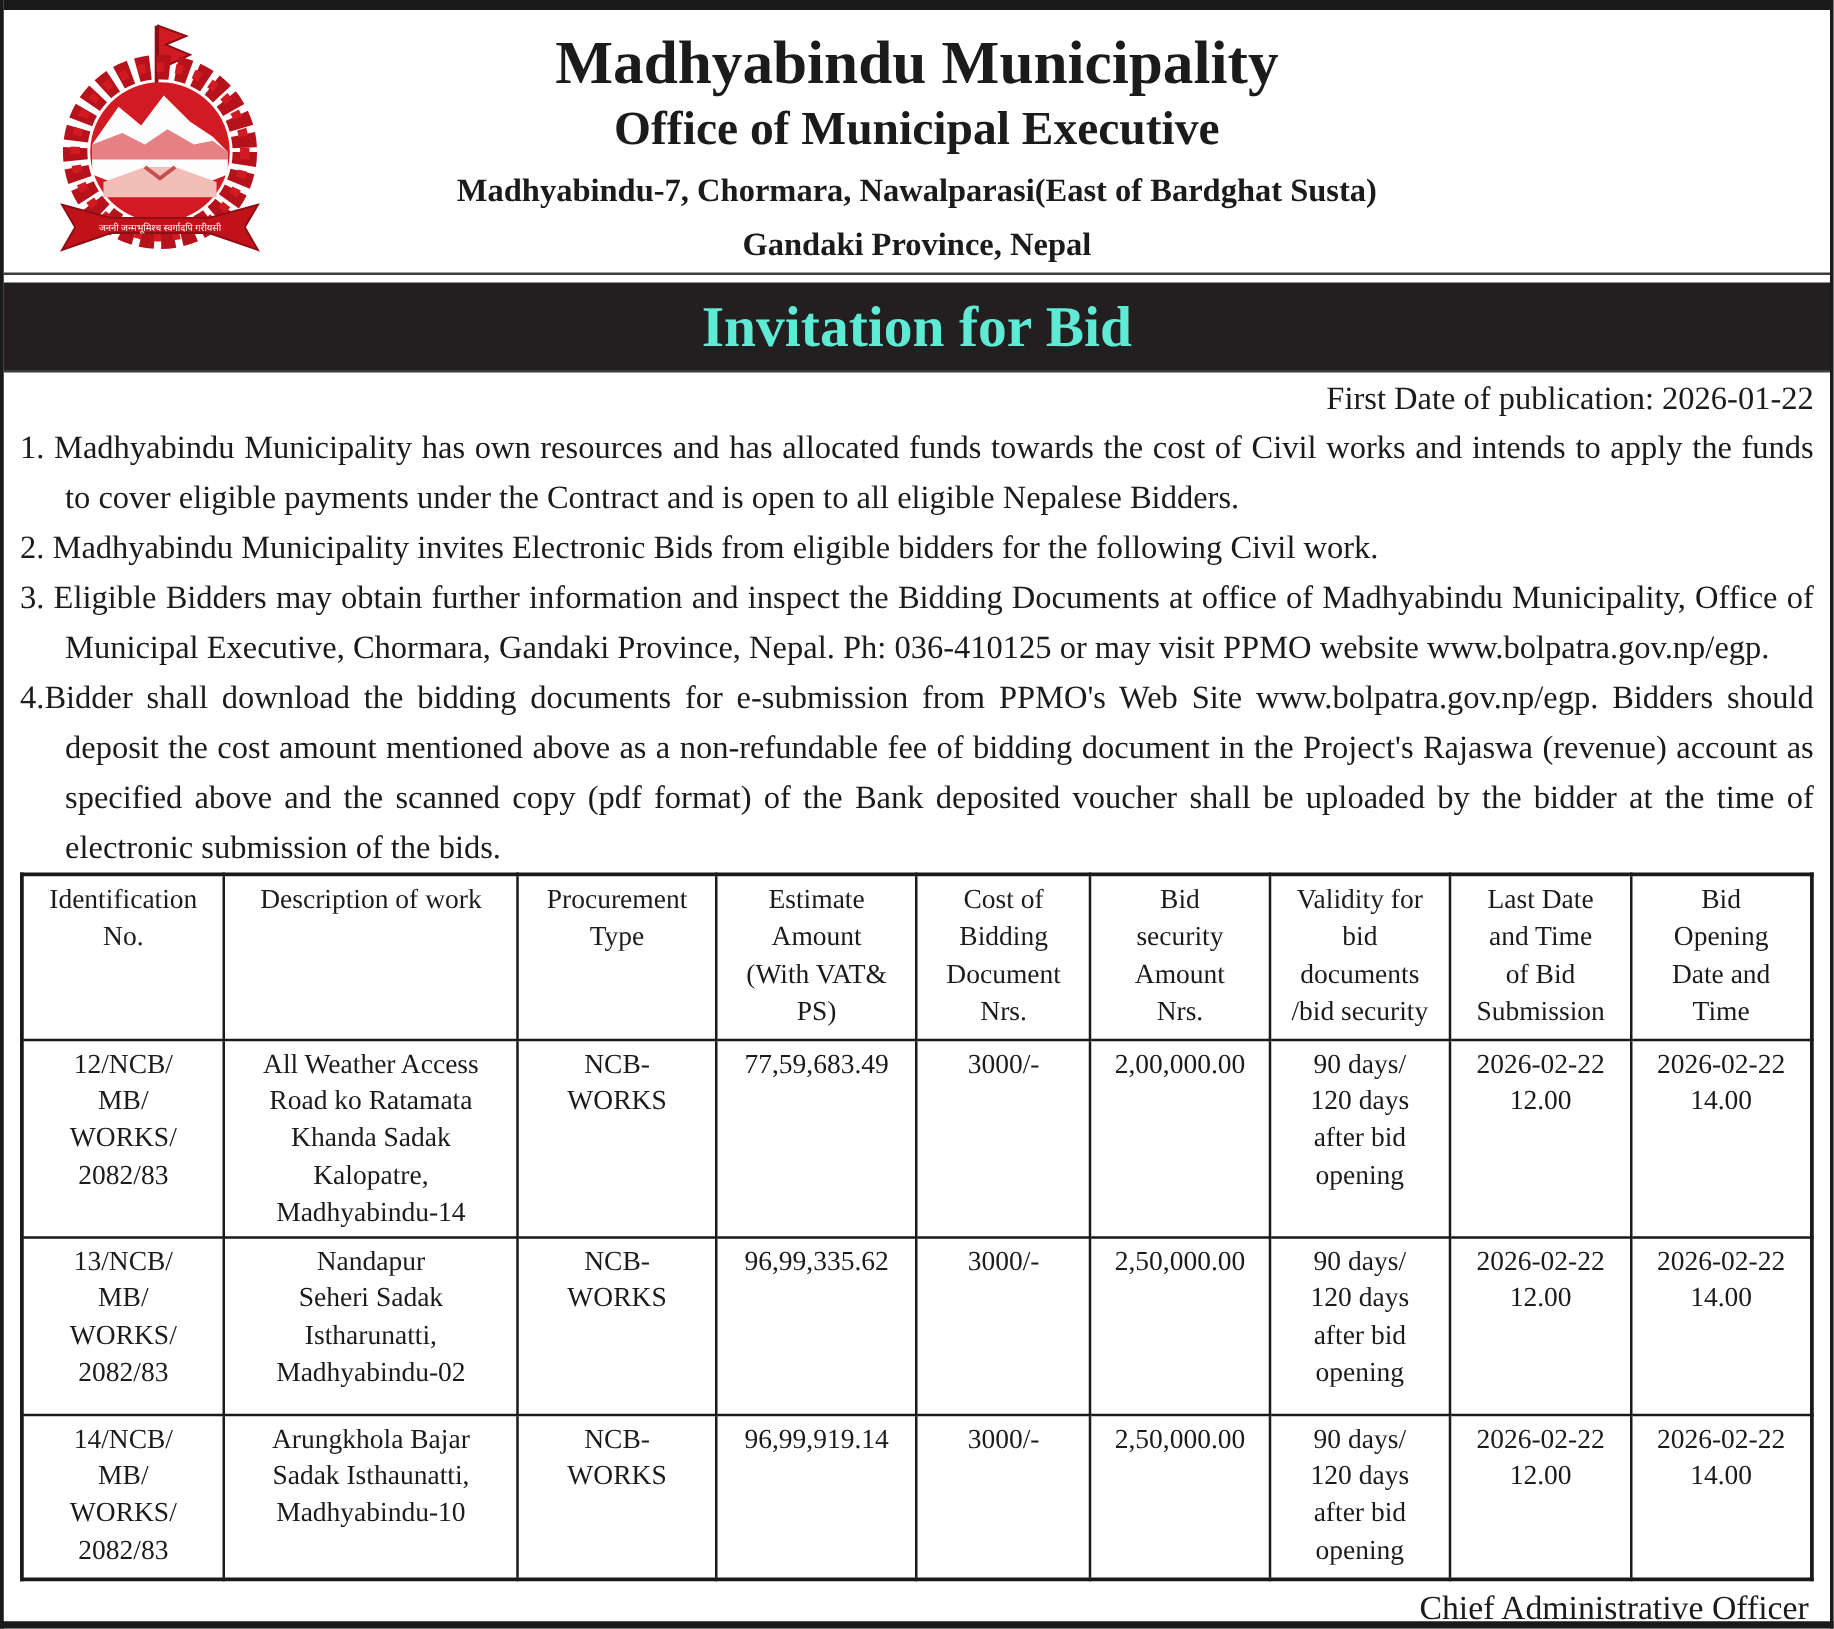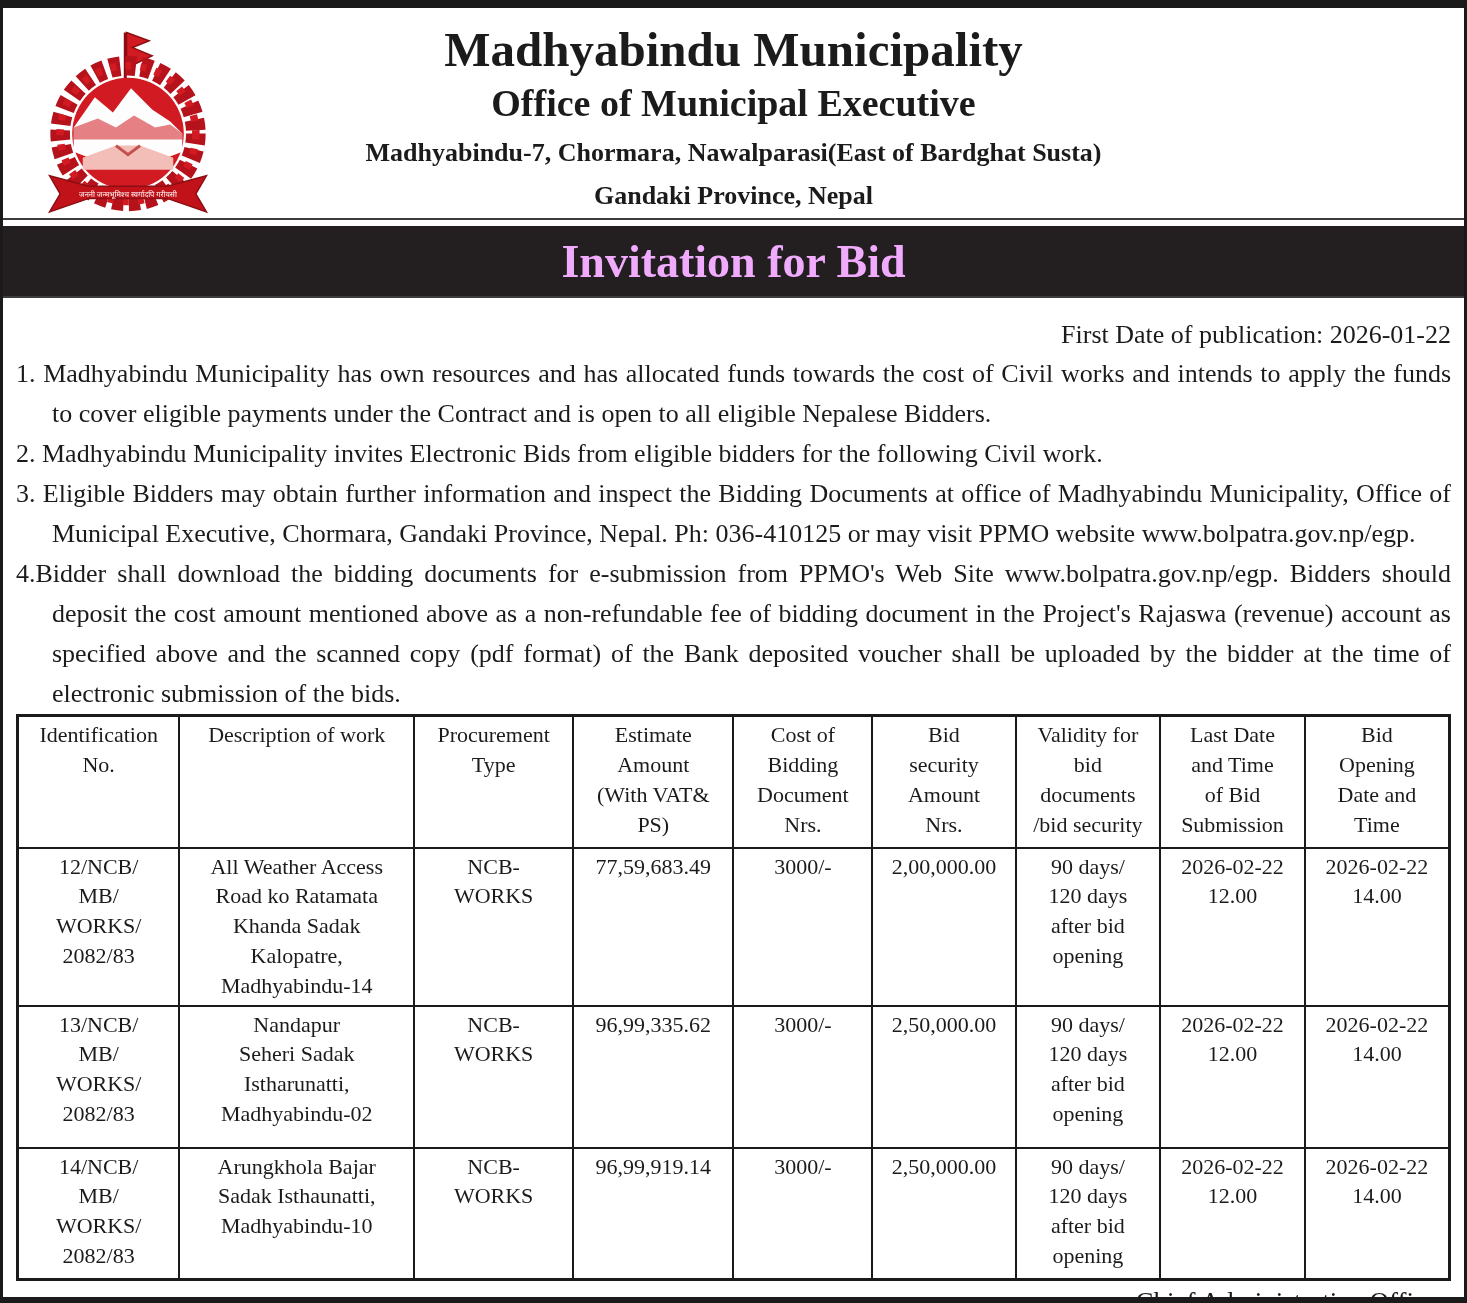--- a/index.html
+++ b/index.html
@@ -27,21 +27,21 @@
   .header {
     position: relative;
     height: 212px;
     border-bottom: 2px solid #3c3c3c;
     padding: 8px 16px 0;
     text-align: center;
   }
   .logo-wrap {
     position: absolute;
     left: 32px;
-    top: 20px;
+    top: 8px;
     width: 186px;
     height: 190px;
   }
   .muni-title {
     margin: 6px 0 4px;
     font-size: 49px;
     font-weight: bold;
     line-height: 1.15;
   }
   .office-title {
@@ -60,37 +60,37 @@
     margin: 14px 0 0;
     font-size: 26px;
     font-weight: bold;
     line-height: 1.1;
   }
   
   .banner {
     margin: 6px -3px 0;
     height: 70px;
     background: #231f20;
-    color: #f0abfc;
+    color: #5eead4;
     display: flex;
     align-items: center;
     justify-content: center;
     font-size: 46px;
     font-weight: bold;
   }
   
   .doc-body {
     border-top: 2px solid #3c3c3c;
     padding: 2px 13px 0;
   }
   .publication {
     text-align: right;
     font-size: 26px;
     line-height: 1.3;
-    margin: 18px 0 2px;
+    margin: 2px 0 2px;
   }
   .paragraphs p {
     margin: 0;
     font-size: 26px;
     line-height: 1.54;
     text-align: justify;
     padding-left: 36px;
     text-indent: -36px;
   }
   

